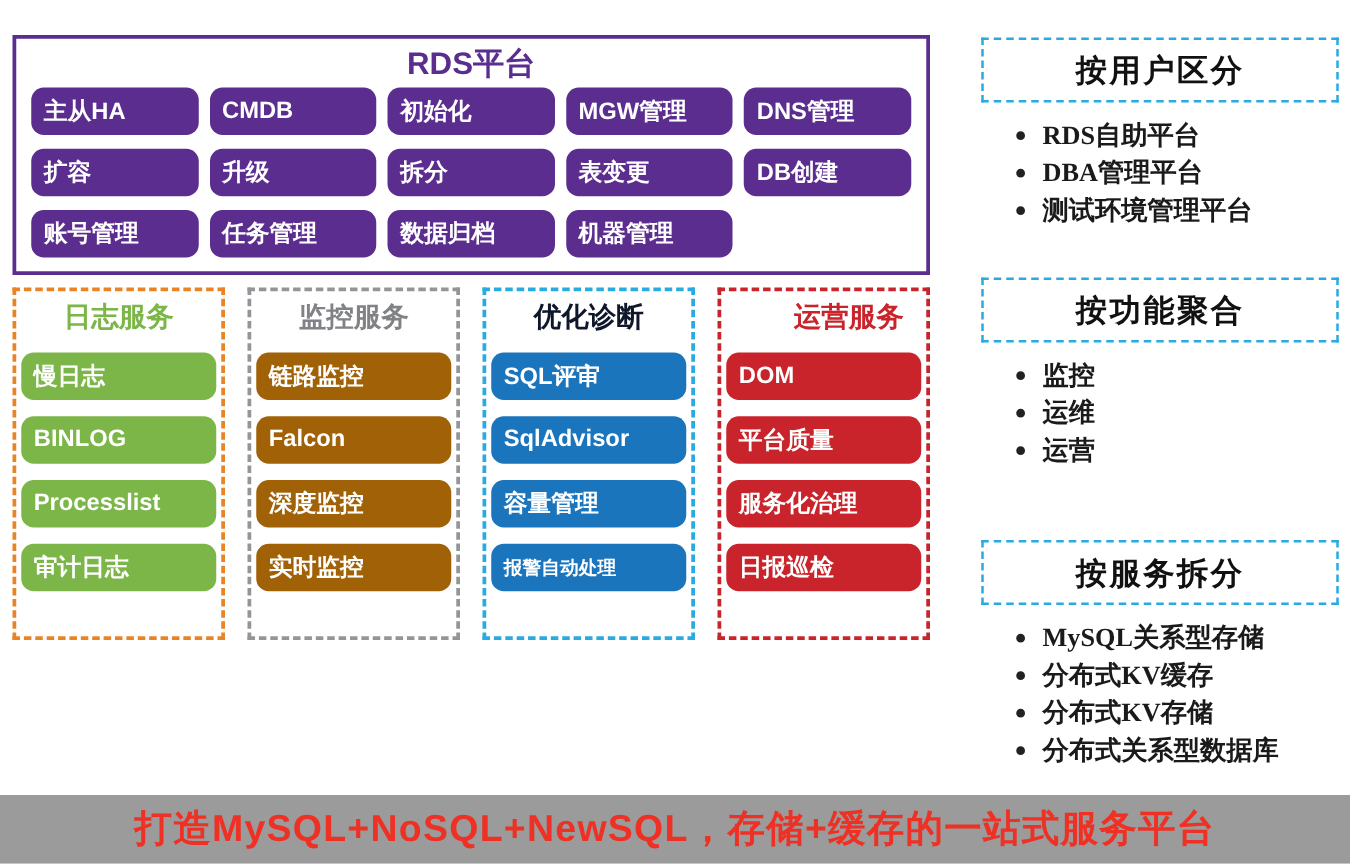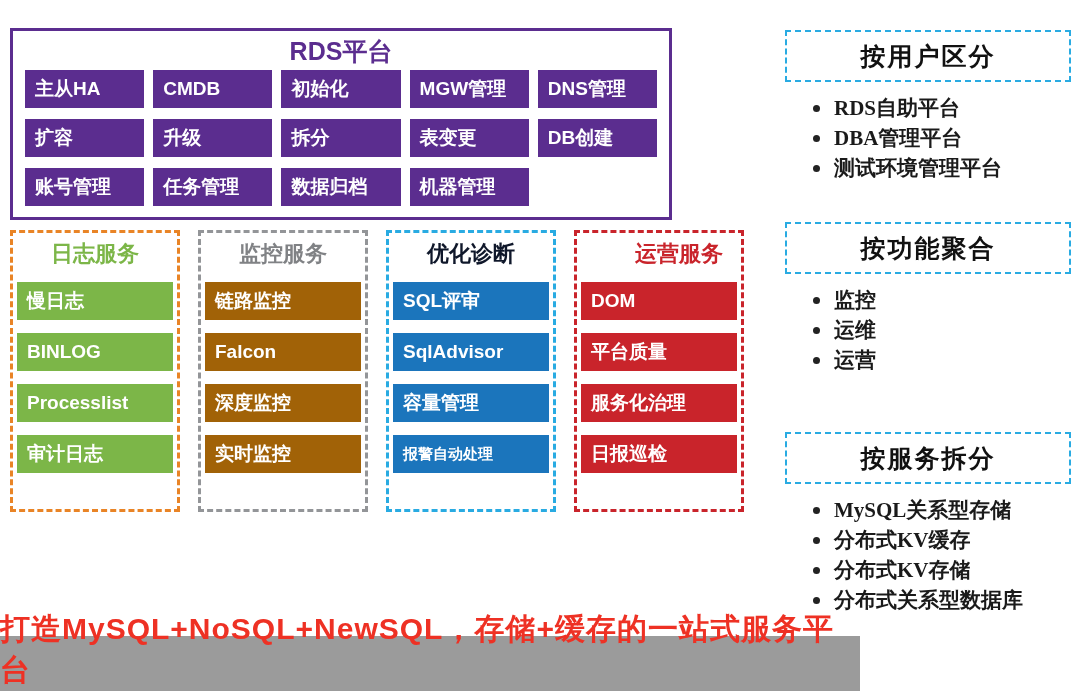--- a/index.html
+++ b/index.html
@@ -7,36 +7,36 @@
   body {
     position: relative;
     background: #ffffff;
     font-family: "Liberation Sans", sans-serif;
     overflow: hidden;
   }
 
   
   .rds-box {
     position: absolute; left: 10px; top: 28px;
-    width: 662px; height: 192px;
+    width: 734px; height: 192px;
     border: 3px solid #5b2d8f;
     padding: 3px 12px 10px 12px;
   }
   .rds-title {
     text-align: center; color: #5b2d8f;
     font-weight: bold; font-size: 25px; line-height: 34px;
   }
   .rds-grid {
     display: grid; grid-template-columns: repeat(5, 1fr);
     column-gap: 9px; row-gap: 11px; margin-top: 2px;
   }
   .tile {
     height: 38px; display: flex; align-items: center;
     padding-left: 10px; color: #ffffff; font-weight: bold;
-    font-size: 19px; white-space: nowrap; overflow: hidden;
+    font-size: 19px; white-space: nowrap; overflow: hidden; border-radius: 10px;
   }
   .purple { background: #5b2d8f; }
 
   
   .groups {
     position: absolute; left: 10px; top: 230px; width: 734px;
     display: flex; justify-content: space-between;
   }
   .group {
     width: 170px; height: 282px; border: 3px dashed;
@@ -68,22 +68,22 @@
     display: flex; align-items: center; justify-content: center;
     font-size: 25px; font-weight: bold; color: #111111; letter-spacing: 2px;
   }
   .bullets { margin: 11px 0 0 28px; }
   .bullet-row { display: flex; align-items: center; height: 30px; font-weight: bold; }
   .dot { width: 7px; height: 7px; border-radius: 50%; background: #222222; margin-right: 14px; flex: none; }
   .bullet-text { font-family: "Liberation Serif", serif; font-size: 21px; color: #1a1a1a; white-space: nowrap; }
 
   
   .footer {
-    position: absolute; left: 0; top: 636px; width: 860px; height: 55px;
-    background: #9b9b9b; display: flex; align-items: flex-end; justify-content: center;
+    position: absolute; left: 0; top: 636px; width: 1080px; height: 55px;
+    background: #9b9b9b; display: flex; align-items: center; justify-content: center;
   }
   .footer-text { color: #ee3124; font-size: 30px; font-weight: bold; letter-spacing: 1px; }
 </style>
 </head>
 <body>
 
 <div class="rds-box">
   <div class="rds-title">RDS平台</div>
   <div class="rds-grid">
     <div class="tile purple">主从HA</div>

